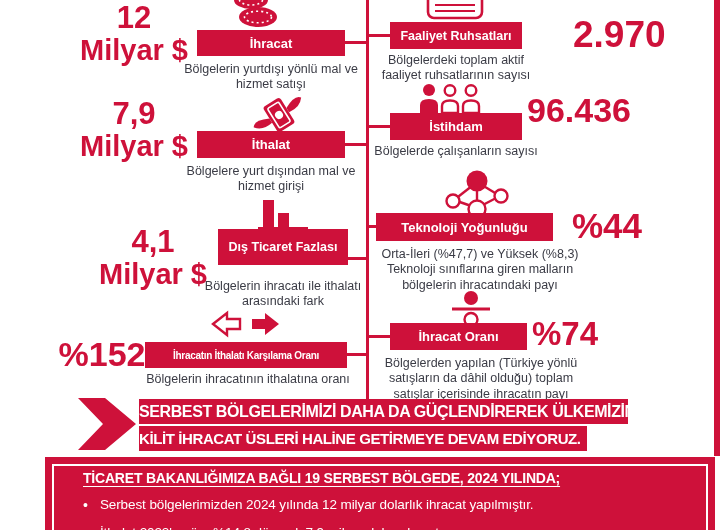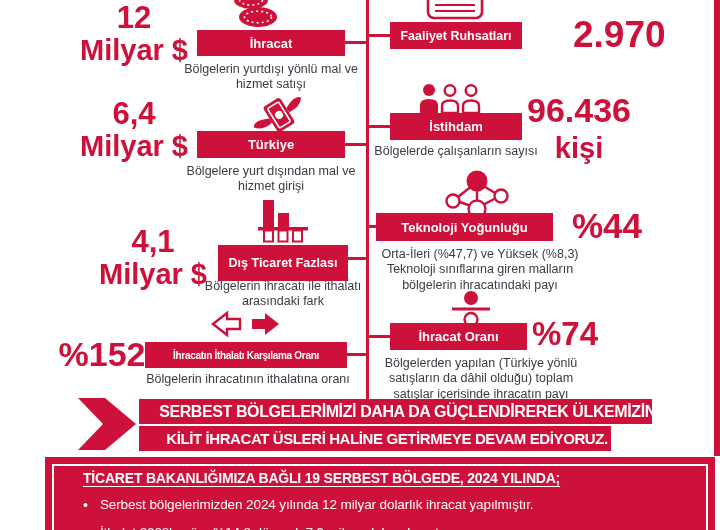--- a/index.html
+++ b/index.html
@@ -27,22 +27,22 @@
   
   .bignum{color:var(--accent);font-weight:bold;text-align:center;line-height:1.05;}
   .bignum .v{font-size:31px;}
   .bignum .u{font-size:29px;}
   .bignum-r{color:var(--accent);font-weight:bold;line-height:1.05;text-align:center;}
   
   .desc{color:var(--text);font-size:12.5px;line-height:1.22;text-align:center;font-weight:500;}
   
   .banner-bar{
     background:var(--accent);color:#fff;font-weight:bold;
-    display:flex;align-items:center;justify-content:center;
-    white-space:nowrap;letter-spacing:-0.4px;padding-left:24px;
+    display:flex;align-items:center;justify-content:flex-start;
+    white-space:nowrap;letter-spacing:-0.4px;
   }
   
   .summary{
     background:var(--accent);color:#fff;
   }
   .summary .inner-border{
     position:absolute;left:7px;right:7px;top:7px;bottom:-4px;
     border:2px solid #fff;
   }
   .summary-title{
@@ -81,54 +81,54 @@
       <ellipse cx="34" cy="27" rx="19" ry="10" fill="#CE113A"></ellipse>
       <ellipse cx="34" cy="27" rx="13.5" ry="5.8" fill="none" stroke="#fff" stroke-width="1.6" stroke-dasharray="2 3"></ellipse>
     </svg>
   </div>
   <div class="abs labelbox" style="left:197px;top:30px;width:148px;height:26px;">
     <span>İhracat</span>
   </div>
   <div class="abs desc" style="left:178px;top:62px;width:186px;">Bölgelerin yurtdışı yönlü mal ve hizmet satışı</div>
 
   <div class="abs bignum" style="left:66px;top:98px;width:136px;">
-    <div class="v">6,4</div>
+    <div class="v">7,9</div>
     <div class="u">Milyar $</div>
   </div>
   <div class="abs" style="left:247px;top:94px;">
     <svg width="64" height="42" viewBox="0 0 64 42">
       <g transform="rotate(-32 32 21)">
         <path d="M22,19 Q8,12 4,18 Q10,26 22,24 Z" fill="#CE113A"></path>
         <path d="M42,19 Q56,12 60,18 Q54,26 42,24 Z" fill="#CE113A"></path>
         <rect x="22" y="6" width="20" height="30" rx="3" fill="#CE113A"></rect>
         <rect x="25.5" y="9.5" width="13" height="23" rx="1.5" fill="none" stroke="#fff" stroke-width="1.6"></rect>
         <circle cx="32" cy="21" r="4" fill="#fff"></circle>
       </g>
     </svg>
   </div>
   <div class="abs labelbox" style="left:197px;top:131px;width:148px;height:27px;">
-    <span>Türkiye</span>
+    <span>İthalat</span>
   </div>
   <div class="abs desc" style="left:178px;top:164px;width:186px;">Bölgelere yurt dışından mal ve hizmet girişi</div>
 
   <div class="abs bignum" style="left:88px;top:226px;width:130px;">
     <div class="v">4,1</div>
     <div class="u">Milyar $</div>
   </div>
   <div class="abs" style="left:256px;top:198px;">
     <svg width="56" height="46" viewBox="0 0 56 46">
       <rect x="7" y="2" width="11" height="27" fill="#CE113A"></rect>
       <rect x="22" y="15" width="11" height="14" fill="#CE113A"></rect>
       <rect x="2" y="29" width="50" height="3.5" fill="#CE113A"></rect>
       <rect x="8" y="32.5" width="9" height="11" fill="none" stroke="#CE113A" stroke-width="2"></rect>
       <rect x="22.5" y="32.5" width="9" height="11" fill="none" stroke="#CE113A" stroke-width="2"></rect>
       <rect x="37" y="32.5" width="9" height="11" fill="none" stroke="#CE113A" stroke-width="2"></rect>
     </svg>
   </div>
-  <div class="abs labelbox sm" style="left:218px;top:245px;width:130px;height:36px;">
+  <div class="abs labelbox sm" style="left:218px;top:229px;width:130px;height:36px;">
     <span>Dış Ticaret Fazlası</span>
   </div>
   <div class="abs desc" style="left:190px;top:279px;width:186px;">Bölgelerin ihracatı ile ithalatı arasındaki fark</div>
 
   <div class="abs bignum" style="left:52px;top:337px;width:100px;">
     <div class="v" style="font-size:34px;">%152</div>
   </div>
   <div class="abs" style="left:210px;top:309px;">
     <svg width="72" height="30" viewBox="0 0 72 30">
       <polygon points="3,15 17,4 17,10 30,10 30,20 17,20 17,26" fill="#fff" stroke="#CE113A" stroke-width="2.4"></polygon>
@@ -145,37 +145,37 @@
       <rect x="2" y="2" width="54" height="32" rx="6" fill="#fff" stroke="#CE113A" stroke-width="2.6"></rect>
       <line x1="9" y1="14" x2="30" y2="14" stroke="#CE113A" stroke-width="3"></line>
       <line x1="9" y1="21" x2="49" y2="21" stroke="#CE113A" stroke-width="2"></line>
       <line x1="9" y1="27" x2="49" y2="27" stroke="#CE113A" stroke-width="2"></line>
     </svg>
   </div>
   <div class="abs labelbox sm" style="left:390px;top:22px;width:132px;height:27px;">
     <span>Faaliyet Ruhsatları</span>
   </div>
   <div class="abs bignum-r" style="left:530px;top:16px;width:110px;font-size:37px;text-align:left;margin-left:43px;">2.970</div>
+  <div class="abs desc" style="left:370px;top:53px;width:172px;">Bölgelerdeki toplam aktif faaliyet ruhsatlarının sayısı</div>
 
   <div class="abs" style="left:418px;top:83px;">
     <svg width="64" height="32" viewBox="0 0 64 32">
       <circle cx="11" cy="7" r="6" fill="#CE113A"></circle>
       <path d="M2,31 L2,22 Q2,16 11,16 Q20,16 20,22 L20,31 Z" fill="#CE113A"></path>
       <circle cx="32" cy="7.5" r="5.3" fill="#fff" stroke="#CE113A" stroke-width="2.4"></circle>
       <path d="M24,30 L24,23 Q24,17.5 32,17.5 Q40,17.5 40,23 L40,30 Z" fill="#fff" stroke="#CE113A" stroke-width="2.4"></path>
       <circle cx="53" cy="7.5" r="5.3" fill="#fff" stroke="#CE113A" stroke-width="2.4"></circle>
       <path d="M45,30 L45,23 Q45,17.5 53,17.5 Q61,17.5 61,23 L61,30 Z" fill="#fff" stroke="#CE113A" stroke-width="2.4"></path>
     </svg>
   </div>
   <div class="abs labelbox" style="left:390px;top:113px;width:132px;height:27px;">
     <span>İstihdam</span>
   </div>
   <div class="abs bignum-r" style="left:518px;top:93px;width:122px;">
     <div style="font-size:34px;">96.436</div>
-    <div style="font-size:29px;margin-top:4px;">kişi</div>
   </div>
   <div class="abs desc" style="left:366px;top:144px;width:180px;">Bölgelerde çalışanların sayısı</div>
 
   <div class="abs" style="left:444px;top:170px;">
     <svg width="66" height="48" viewBox="0 0 66 48">
       <g stroke="#CE113A" stroke-width="2.4">
         <line x1="33" y1="12" x2="10" y2="30"></line>
         <line x1="33" y1="12" x2="56" y2="26"></line>
         <line x1="33" y1="12" x2="33" y2="38"></line>
         <line x1="10" y1="30" x2="33" y2="38"></line>

